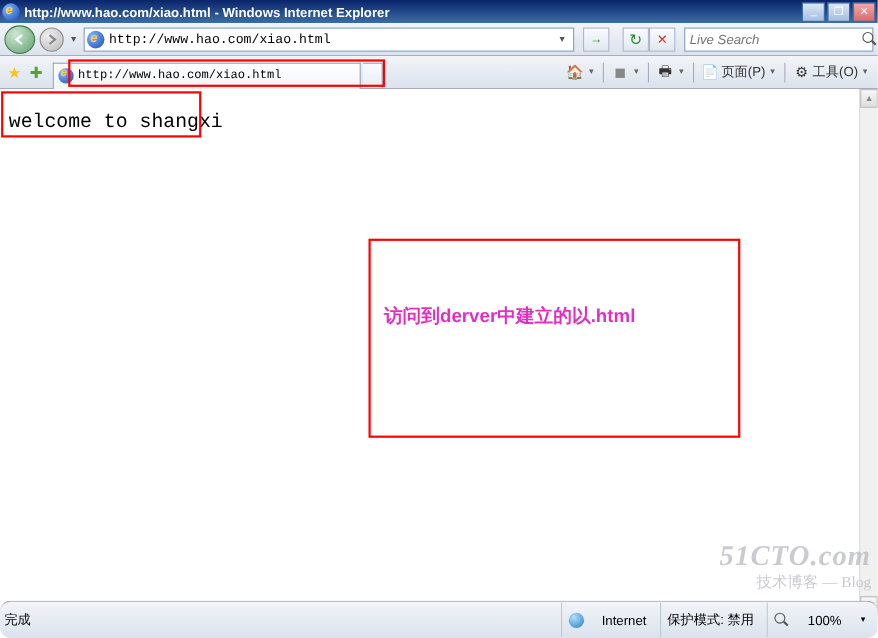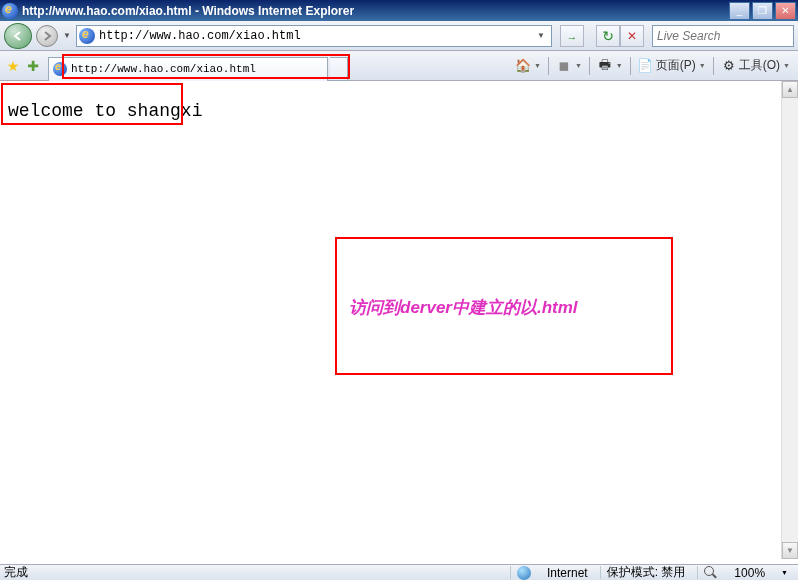--- a/index.html
+++ b/index.html
@@ -24,21 +24,21 @@
 .url-wrap { flex: 1; display: flex; align-items: center; background: #fff; border: 1px solid #7f9db9; height: 22px; padding: 0 2px; }
 .url-wrap .ie { width: 16px; height: 16px; background: radial-gradient(circle at 30% 30%, #7db7ff, #1a4ab8); border-radius: 50%; margin-right: 4px; position: relative; flex-shrink: 0; }
 .url-wrap .ie:after { content: "e"; position: absolute; left: 3px; top: -1px; color: #fecd54; font-weight: bold; font-size: 12px; font-style: italic; }
 .url-wrap input { border: none; flex: 1; font-family: "Courier New", monospace; font-size: 12px; outline: none; background: transparent; }
 .url-dd { width: 16px; color: #555; text-align: center; cursor: pointer; font-size: 8px; }
 .btn-row { display: flex; align-items: center; gap: 0; margin: 0 4px; }
 .sq { width: 24px; height: 22px; border: 1px solid #b0b8c8; background: linear-gradient(#f8faff, #e2e8f0); display: flex; align-items: center; justify-content: center; cursor: pointer; font-size: 11px; }
 .sq.green { color: #2a8a2a; font-weight: bold; }
 .sq.refresh:before { content: "↻"; color: #2a8a2a; font-size: 14px; }
 .sq.stop:before { content: "✕"; color: #c33; font-size: 12px; }
-.search { width: 142px; display: flex; align-items: center; background: #fff; border: 1px solid #7f9db9; height: 22px; padding: 0 4px; }
+.search { width: 172px; display: flex; align-items: center; background: #fff; border: 1px solid #7f9db9; height: 22px; padding: 0 4px; }
 .search input { border: none; flex: 1; font-style: italic; color: #888; font-size: 12px; outline: none; background: transparent; }
 .mag { width: 14px; height: 14px; position: relative; cursor: pointer; }
 .mag:before { content: ""; position: absolute; width: 8px; height: 8px; border: 1.5px solid #555; border-radius: 50%; }
 .mag:after { content: ""; position: absolute; width: 5px; height: 1.5px; background: #555; transform: rotate(45deg); left: 8px; top: 9px; }
 
 
 .tabbar { background: linear-gradient(#f2f4f8, #dbe3ee); height: 30px; display: flex; align-items: center; padding: 2px 4px; border-bottom: 1px solid #aab; gap: 2px; }
 .fav { width: 18px; height: 18px; font-size: 14px; display: flex; align-items: center; justify-content: center; cursor: pointer; }
 .tab { width: 280px; height: 24px; background: linear-gradient(#fff, #f0f4fa); border: 1px solid #9ab; display: flex; align-items: center; padding: 0 4px; gap: 4px; margin-left: 4px; border-bottom: none; position: relative; top: 3px; }
 .tab .ie { width: 14px; height: 14px; background: radial-gradient(circle at 30% 30%, #7db7ff, #1a4ab8); border-radius: 50%; position: relative; }
@@ -52,25 +52,25 @@
 .ico { width: 16px; height: 16px; display: inline-flex; align-items: center; justify-content: center; font-size: 13px; }
 
 
 .content { position: relative; width: 100%; height: 478px; background: #fff; overflow: hidden; }
 .content .scrolltrack { position: absolute; right: 0; top: 0; width: 17px; height: 100%; background: #f0f0f0; border-left: 1px solid #ddd; }
 .content .scrolltrack .up, .content .scrolltrack .down { height: 17px; background: linear-gradient(#f8f8f8, #ddd); border: 1px solid #bbb; font-size: 8px; display: flex; align-items: center; justify-content: center; color: #888; }
 .content .scrolltrack .down { position: absolute; bottom: 0; width: 100%; }
 .page-text { font-family: "Courier New", monospace; font-size: 18px; padding: 20px 8px; }
 .redbox1 { position: absolute; left: 1px; top: 2px; width: 182px; height: 42px; border: 2.5px solid #f00; pointer-events: none; }
 .redbox-tab { position: absolute; left: 62px; top: 54px; width: 288px; height: 25px; border: 2.5px solid #f00; pointer-events: none; }
-.redbox2 { position: absolute; left: 335px; top: 156px; width: 338px; height: 138px; border: 2.5px solid #f00; padding: 56px 12px 0 12px; font-style: italic; }
+.redbox2 { position: absolute; left: 335px; top: 136px; width: 338px; height: 181px; border: 2.5px solid #f00; padding: 56px 12px 0 12px; }
 .redbox2 .anno { color: #e030c0; font-size: 17px; font-weight: bold; font-family: "SimSun","Microsoft YaHei", sans-serif; line-height: 1.55; }
 
 
-.status { position: absolute; left: 0; bottom: 0; width: 100%; height: 16px; background: linear-gradient(#f2f4f8, #dbe3ee); border-top: 1px solid #aab; display: flex; align-items: center; font-size: 12px; padding: 1px 4px; gap: 6px; }
+.status { position: absolute; left: 0; bottom: 0; width: 100%; height: 34px; background: linear-gradient(#f2f4f8, #dbe3ee); border-top: 1px solid #aab; display: flex; align-items: center; font-size: 12px; padding: 1px 4px; gap: 6px; border-radius: 10px; }
 .status .cell { border-left: 1px solid #bcc; padding: 0 6px; height: 100%; display: flex; align-items: center; gap: 16px; }
 .status .flex { flex: 1; }
 .zoom { display: flex; align-items: center; gap: 2px; }
 .globe { width: 14px; height: 14px; border-radius: 50%; background: radial-gradient(circle at 35% 30%, #aee0ff, #2a7abf); position: relative; }
 
 
 .wm { position: absolute; right: 6px; bottom: 20px; color: rgba(180,180,190,0.7); font-family: Georgia, serif; text-align: right; pointer-events: none; }
 .wm .big { font-size: 26px; font-style: italic; font-weight: bold; letter-spacing: 1px; }
 .wm .sm { font-size: 14px; }
 </style>
@@ -162,20 +162,24 @@
   <div class="redbox2">
     <div class="anno">
       <div>访问到derver中建立的以.html</div>
     </div>
   </div>
   <div class="scrolltrack">
     <div class="up">▲</div>
     <div class="down">▼</div>
   </div>
 
+  <div class="wm">
+    <div class="big">51CTO.com</div>
+    <div class="sm">技术博客 — Blog</div>
+  </div>
 </div>
 
 <div class="status">
   <span>完成</span>
   <div class="flex"></div>
   <div class="cell">
     <span class="globe"></span>
     <span>Internet</span>
   </div>
   <div class="cell">

